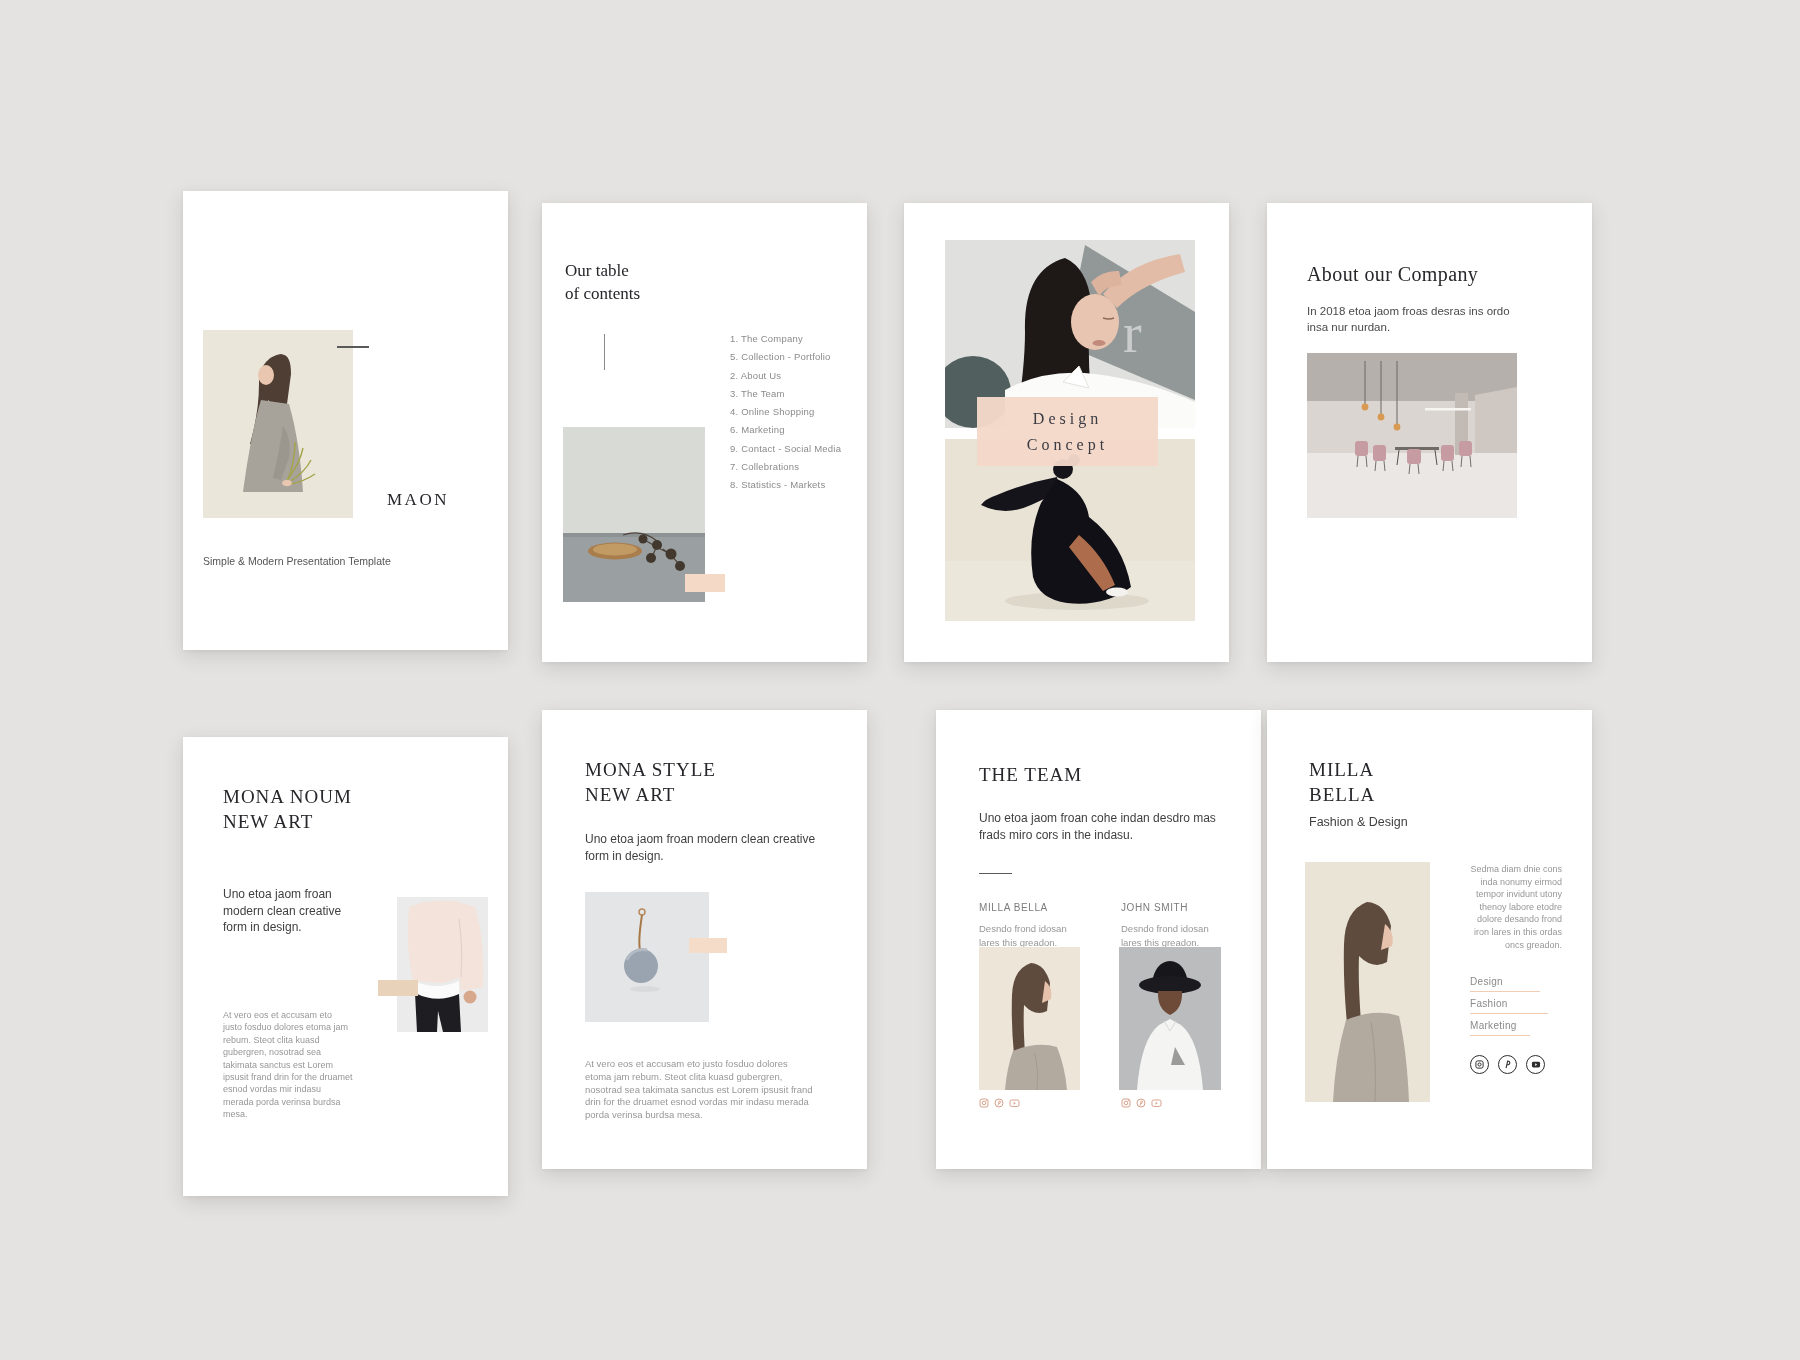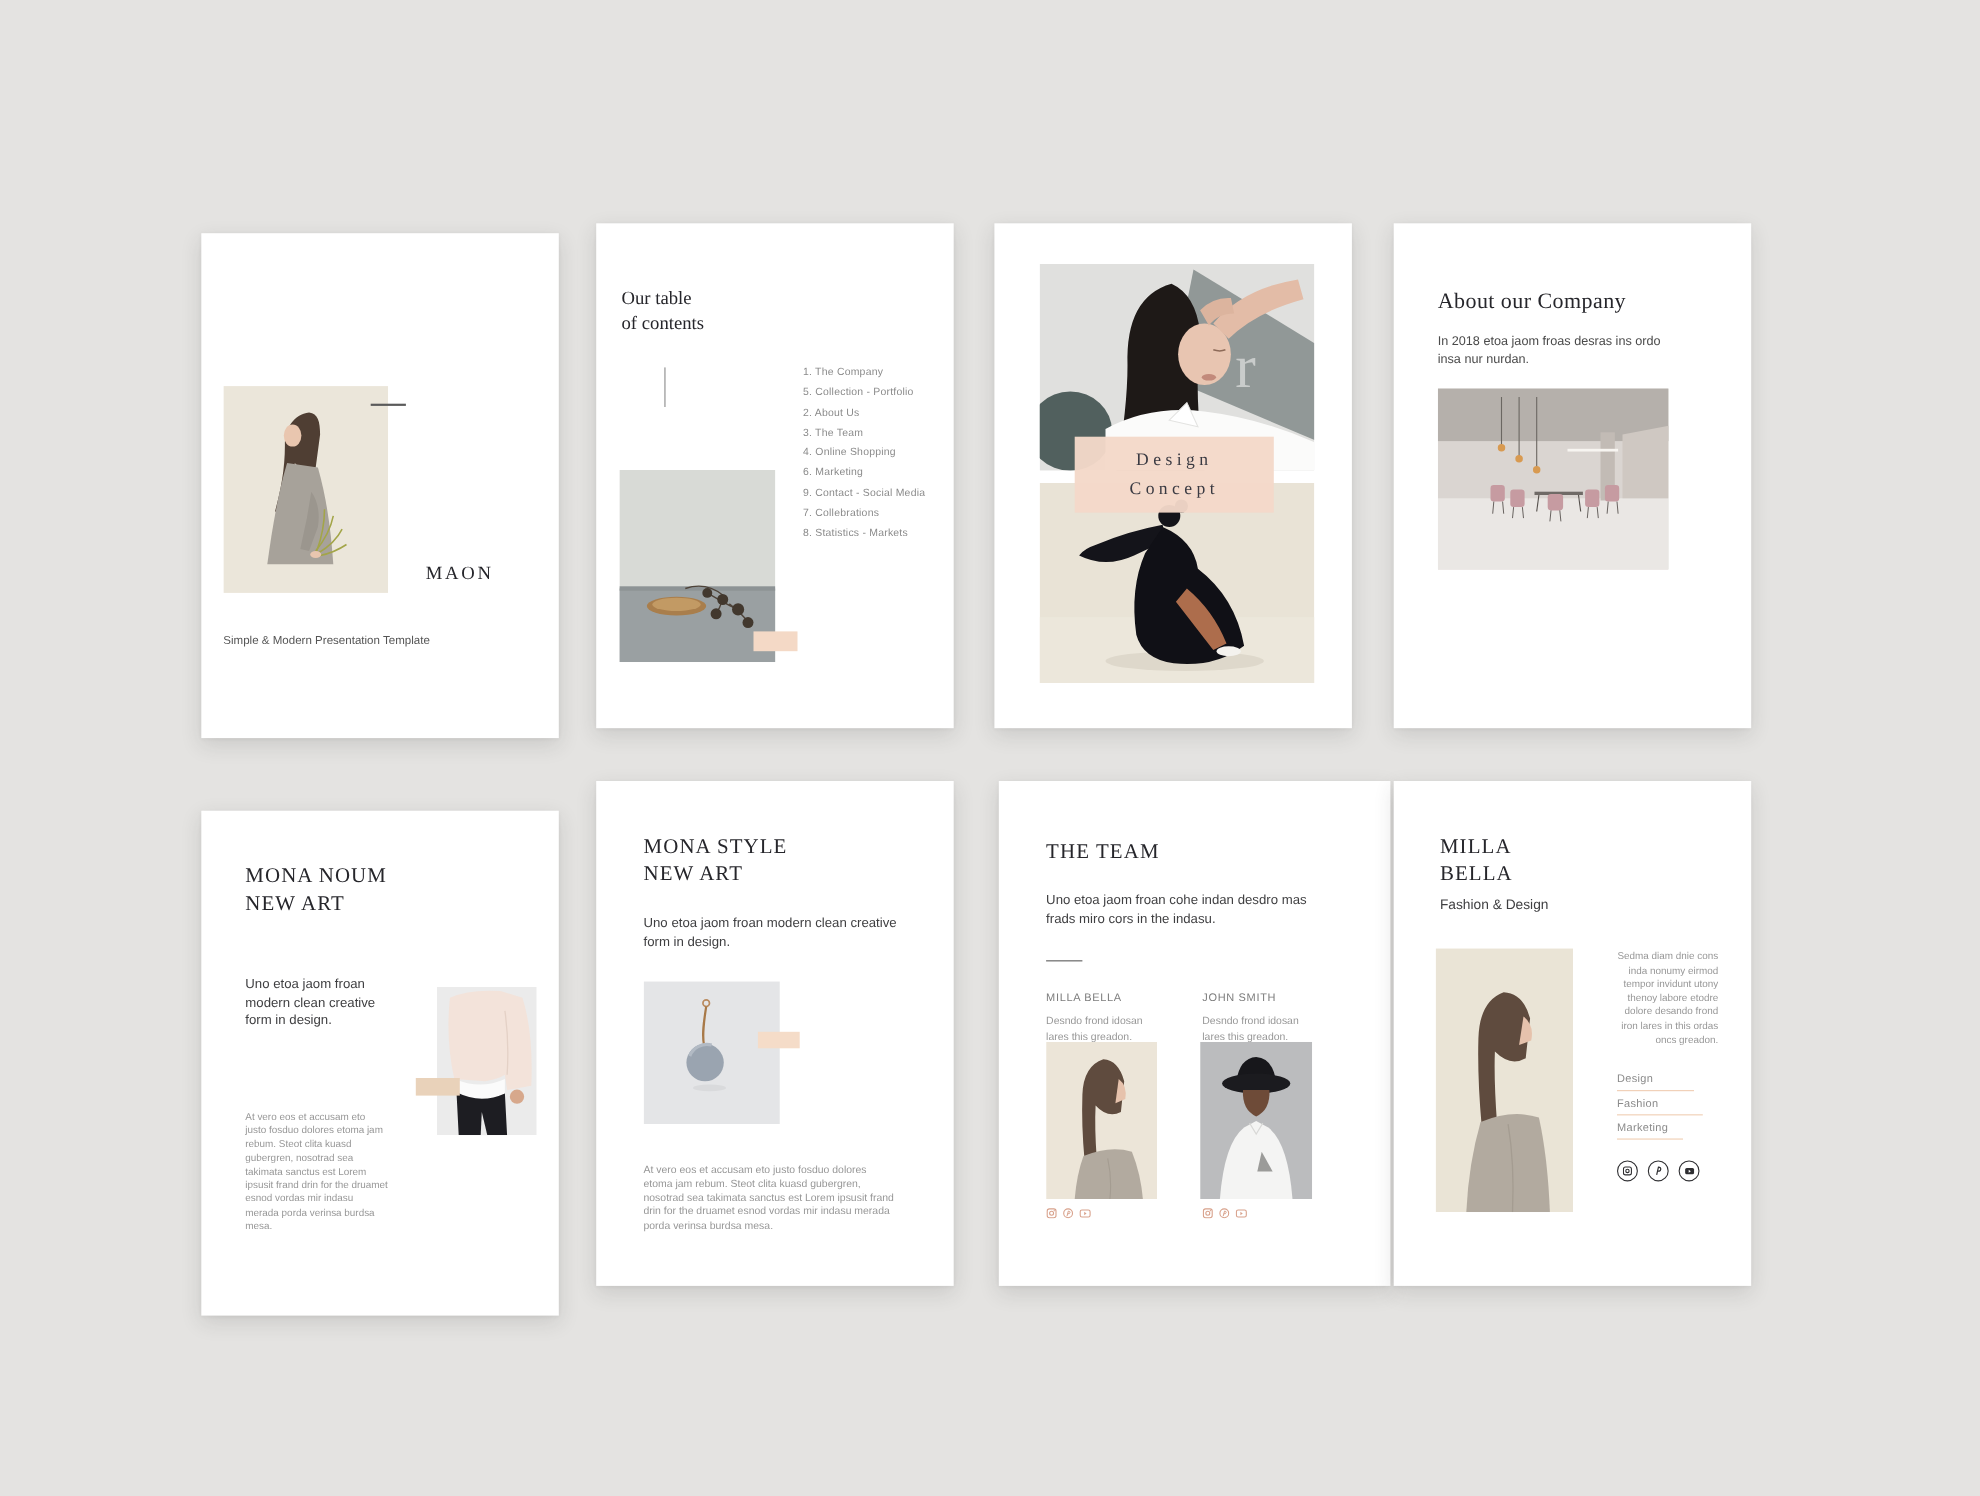--- a/index.html
+++ b/index.html
@@ -27,21 +27,21 @@
   .skill-bar{height:1px;background:#f0cdb2;margin-top:4px;}
   .icon-row{display:flex;gap:5px;align-items:center;}
   .circle-icon{width:17px;height:17px;border:1.2px solid #2e2e31;border-radius:50%;
                display:flex;align-items:center;justify-content:center;}
 </style>
 </head>
 <body>
 
 <div class="canvas">
 
-  <section class="card" style="left:183px;top:212px;">
+  <section class="card" style="left:183px;top:191px;">
     <div class="abs photo" style="left:20px;top:139px;width:150px;height:188px;">
       <svg viewBox="0 0 150 188" preserveAspectRatio="none">
         <rect width="150" height="188" fill="#ebe6da"></rect>
         <path d="M78 24 C64 26 56 38 56 54 C56 76 52 96 47 114 L60 116 C63 98 65 84 65 70 C70 76 78 78 84 74 L88 44 C88 32 86 25 78 24 Z" fill="#4f3e33"></path>
         <ellipse cx="63" cy="45" rx="8" ry="10" fill="#e9c6af"></ellipse>
         <path d="M58 70 L86 74 C94 102 98 132 100 162 L40 162 C44 132 50 96 58 70 Z" fill="#a7a29a"></path>
         <path d="M80 96 C86 104 88 116 86 128 L78 150 L70 148 L76 120 Z" fill="#9b968e"></path>
         <g stroke="#a3a548" stroke-width="1.4" fill="none">
           <path d="M84 150 C92 140 98 128 100 118"></path>
           <path d="M86 152 C96 146 104 138 108 130"></path>
@@ -217,21 +217,21 @@
         <path d="M57 23 C55 36 53 48 55 58" stroke="#a87948" stroke-width="2" fill="none"></path>
         <circle cx="56" cy="74" r="17" fill="#9aa4b0"></circle>
         <path d="M42 68 A17 17 0 0 1 62 58" stroke="#b2bac4" stroke-width="3" fill="none"></path>
         <ellipse cx="60" cy="97" rx="15" ry="3" fill="#d9dadc"></ellipse>
       </svg>
     </div>
     <div class="abs blush" style="left:147px;top:228px;width:38px;height:15px;background:#f5dcc8;"></div>
     <div class="abs para" style="left:43px;top:348px;width:228px;">At vero eos et accusam eto justo fosduo dolores etoma jam rebum. Steot clita kuasd gubergren, nosotrad sea takimata sanctus est Lorem ipsusit frand drin for the druamet esnod vordas mir indasu merada porda verinsa burdsa mesa.</div>
   </section>
 
-  <section class="card" style="left:908px;top:710px;padding-left:31px;">
+  <section class="card" style="left:936px;top:710px;">
     <div class="abs serif h-lg" style="left:43px;top:52px;">THE TEAM</div>
     <div class="abs lead" style="left:43px;top:100px;width:258px;">Uno etoa jaom froan cohe indan desdro mas frads miro cors in the indasu.</div>
     <div class="abs dashline" style="left:43px;top:163px;width:33px;height:1px;"></div>
 
     <div class="abs muted-label" style="left:43px;top:192px;">MILLA BELLA</div>
     <div class="abs para" style="left:43px;top:212px;width:90px;line-height:13.5px;">Desndo frond idosan lares this greadon.</div>
     <div class="abs photo" style="left:43px;top:237px;width:101px;height:143px;">
       <svg viewBox="0 0 101 143" preserveAspectRatio="none">
         <rect width="101" height="143" fill="#ece5d8"></rect>
         <path d="M52 16 Q34 22 33 48 Q32 76 35 108 L46 106 Q44 78 45 58 Q56 70 68 64 L71 36 Q66 17 52 16 Z" fill="#5f4b3e"></path>

